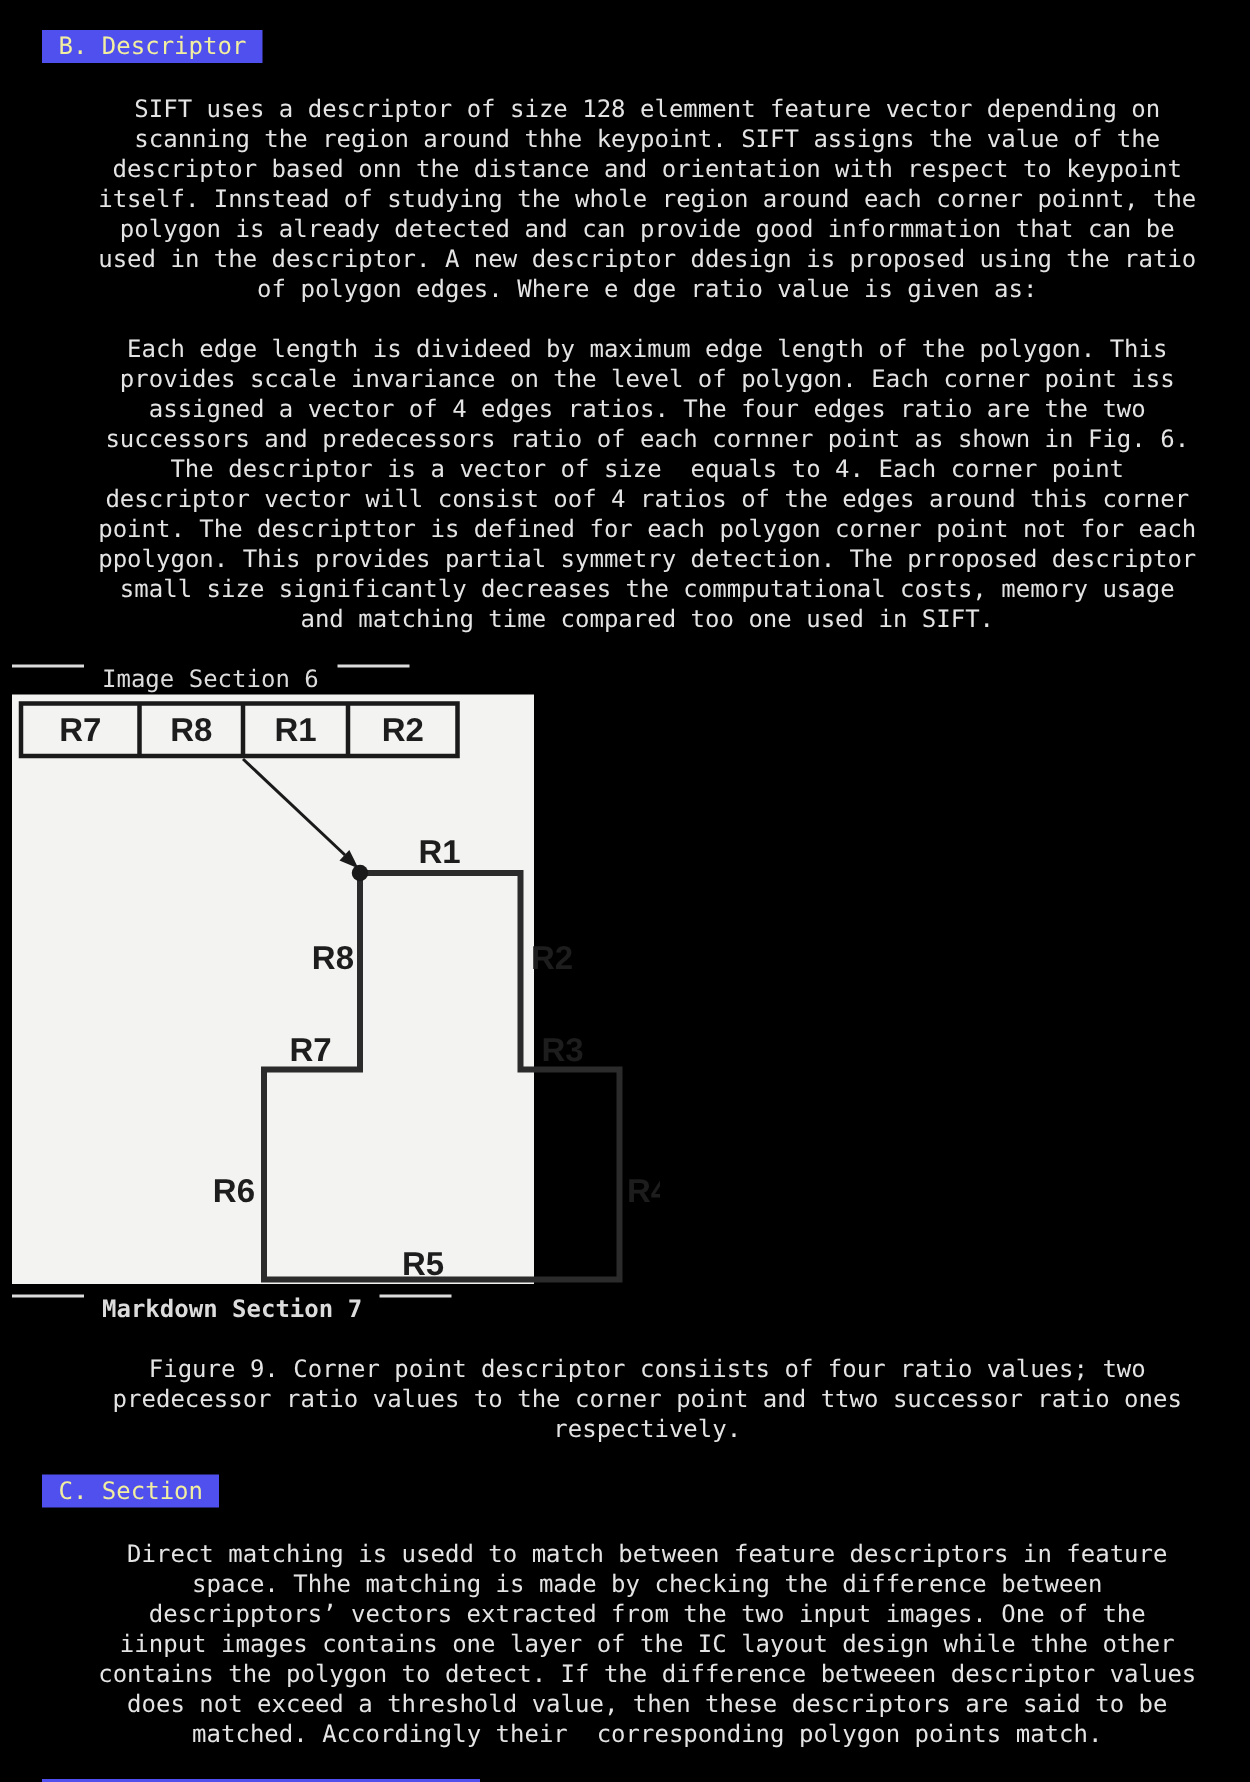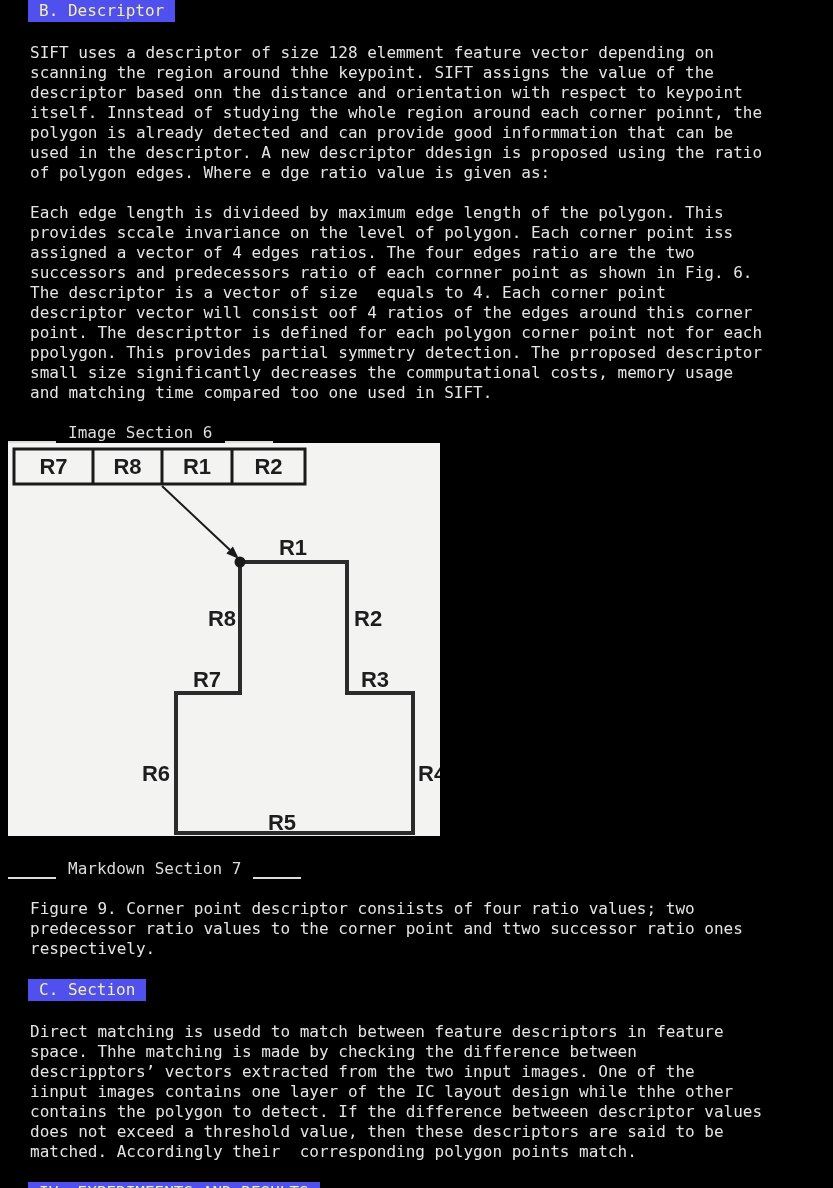--- a/index.html
+++ b/index.html
@@ -12,47 +12,48 @@
     --fig-line:#2b2b2b;
   }
   *{box-sizing:border-box;}
   html,body{margin:0;padding:0;}
   body{
     width:833px;height:1188px;overflow:hidden;
     background:var(--bg);
     font-family:"DejaVu Sans Mono", monospace;
   }
   .badge-row{margin:17px 0 21px 28px;}
-  .badge-row.first{margin-top:0;}
+  .badge-row.first{margin-top:20px;}
   .badge{
     display:inline-block;
     background:var(--badge-bg);
     color:var(--badge-text);
     font:16px/22px "DejaVu Sans Mono", monospace;
     padding:0 11px;
   }
   p.mono{
     margin:0 0 20px 30px;
     font:16px/20px "DejaVu Sans Mono", monospace;
     color:var(--text);
     white-space:pre;
+    text-align:center;
   }
   .divider{
-    display:flex;align-items:flex-end;
+    display:flex;align-items:flex-start;
     height:20px;
     margin:0 0 0 8px;
     font:16px/20px "DejaVu Sans Mono", monospace;
     color:var(--divider);
   }
   .divider .dline{width:48px;height:2px;background:var(--divider);}
   .divider .dlabel{margin:0 12px;}
-  .divider.after-image{margin-top:23px;margin-bottom:20px;}
+  .divider.after-image{margin-top:7px;margin-bottom:20px;font-weight:bold;}
   figure.polygon-figure{
     margin:0 0 0 8px;
-    width:432px;height:393px;
+    width:348px;height:393px;
     background:var(--fig-bg);
   }
   figure.polygon-figure svg{display:block;}
   .fig-text{
     font-family:"Liberation Sans", sans-serif;
     font-weight:600;
     font-size:22px;
     fill:#1d1d1d;
   }
 </style>

